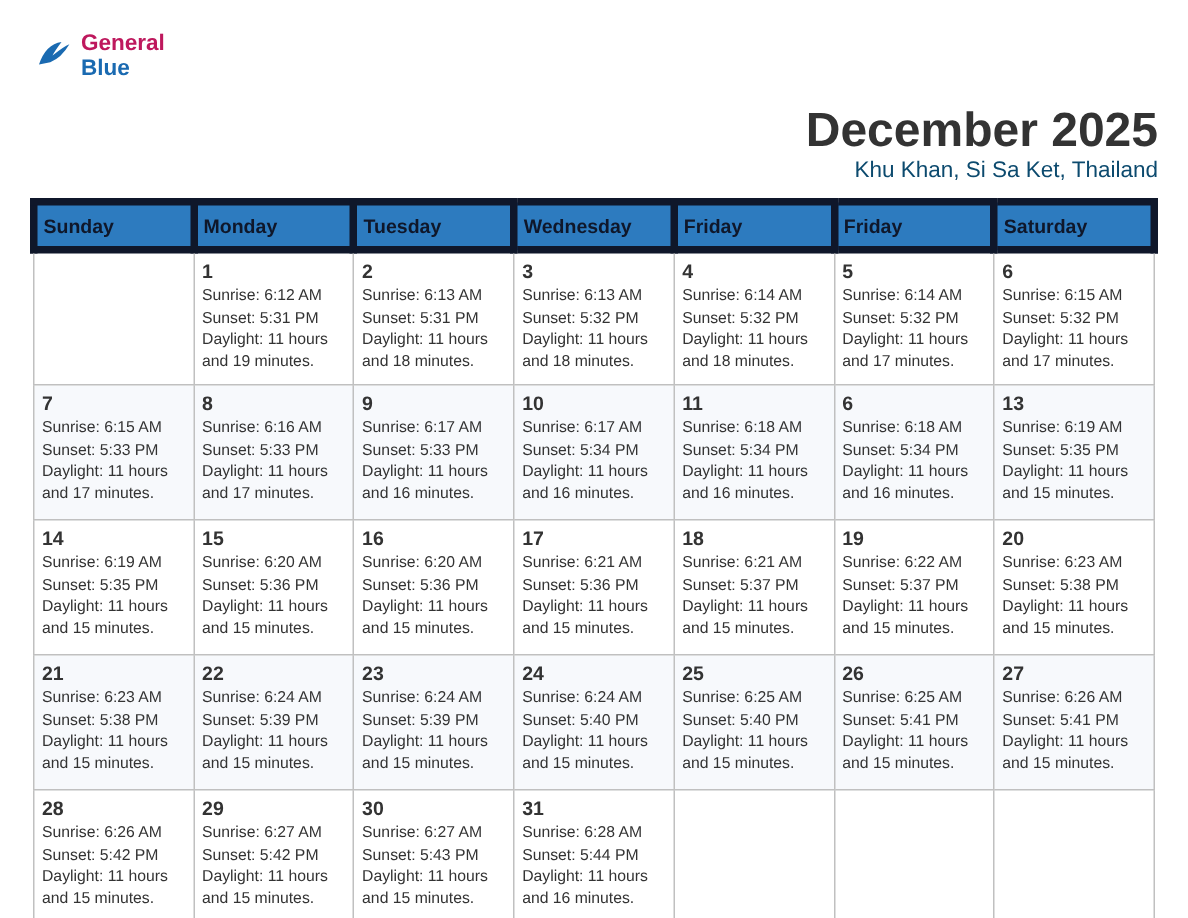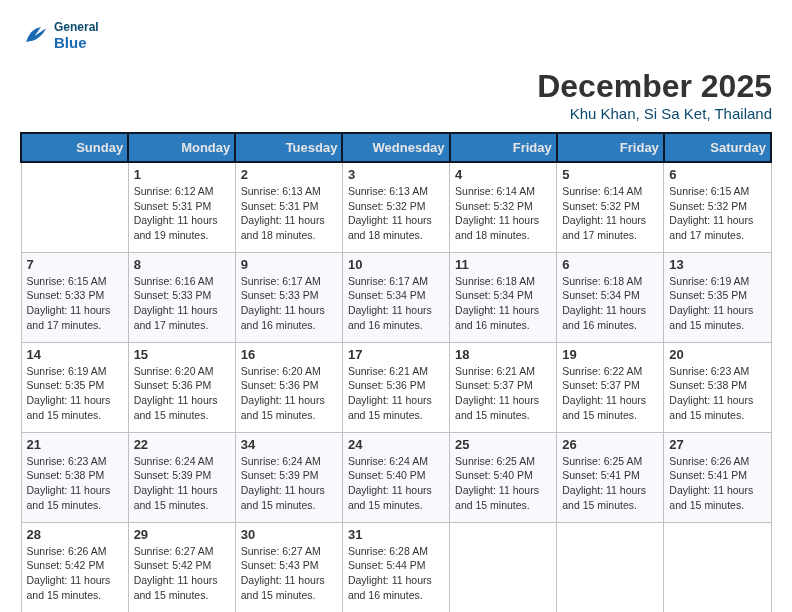--- a/index.html
+++ b/index.html
@@ -38,25 +38,25 @@
       font-size: 15px;
       color: #0c4a6e;
     }
     .calendar {
       width: 100%;
       border-collapse: collapse;
       table-layout: fixed;
     }
     .calendar th {
       background-color: #2d7bbf;
-      color: #e5e5e5;
+      color: #0f172a;
       padding: 6px 4px;
-      text-align: right;
+      text-align: left;
       font-size: 13px;
-      border: 2px solid #0f172a;
+      border: 5px solid #0f172a;
     }
     .calendar td {
       border: 1px solid #c0c0c0;
       vertical-align: top;
       padding: 4px 5px;
       font-size: 11px;
       color: #333;
       height: 90px;
       background: #fff;
     }
@@ -80,21 +80,21 @@
   </style>
 </head>
 <body>
 
 <div class="header">
   <div class="logo">
     <svg class="logo-bird" viewBox="0 0 40 40" xmlns="http://www.w3.org/2000/svg">
       <path d="M8 28 Q14 10 28 8 Q22 16 20 20 Q30 12 35 10 Q28 22 18 26 Z" fill="#1a6ab1"></path>
     </svg>
     <div>
-      <div style="font-size:12px;font-weight:bold;color:#0c4a6e;">General</div>
+      <div style="font-size:15px;font-weight:bold;color:#be185d;">General</div>
       <div style="font-size:15px;font-weight:bold;color:#1a6ab1;">Blue</div>
     </div>
   </div>
   <div class="title-block">
     <div class="month-title">December 2025</div>
     <div class="location-title">Khu Khan, Si Sa Ket, Thailand</div>
   </div>
 </div>
 
 <table class="calendar">
@@ -200,21 +200,21 @@
       <tr>
         <td>
           <div class="day-number">21</div>
           <div class="day-info">Sunrise: 6:23 AM<br>Sunset: 5:38 PM<br>Daylight: 11 hours<br>and 15 minutes.</div>
         </td>
         <td>
           <div class="day-number">22</div>
           <div class="day-info">Sunrise: 6:24 AM<br>Sunset: 5:39 PM<br>Daylight: 11 hours<br>and 15 minutes.</div>
         </td>
         <td>
-          <div class="day-number">34</div>
+          <div class="day-number">23</div>
           <div class="day-info">Sunrise: 6:24 AM<br>Sunset: 5:39 PM<br>Daylight: 11 hours<br>and 15 minutes.</div>
         </td>
         <td>
           <div class="day-number">24</div>
           <div class="day-info">Sunrise: 6:24 AM<br>Sunset: 5:40 PM<br>Daylight: 11 hours<br>and 15 minutes.</div>
         </td>
         <td>
           <div class="day-number">25</div>
           <div class="day-info">Sunrise: 6:25 AM<br>Sunset: 5:40 PM<br>Daylight: 11 hours<br>and 15 minutes.</div>
         </td>

